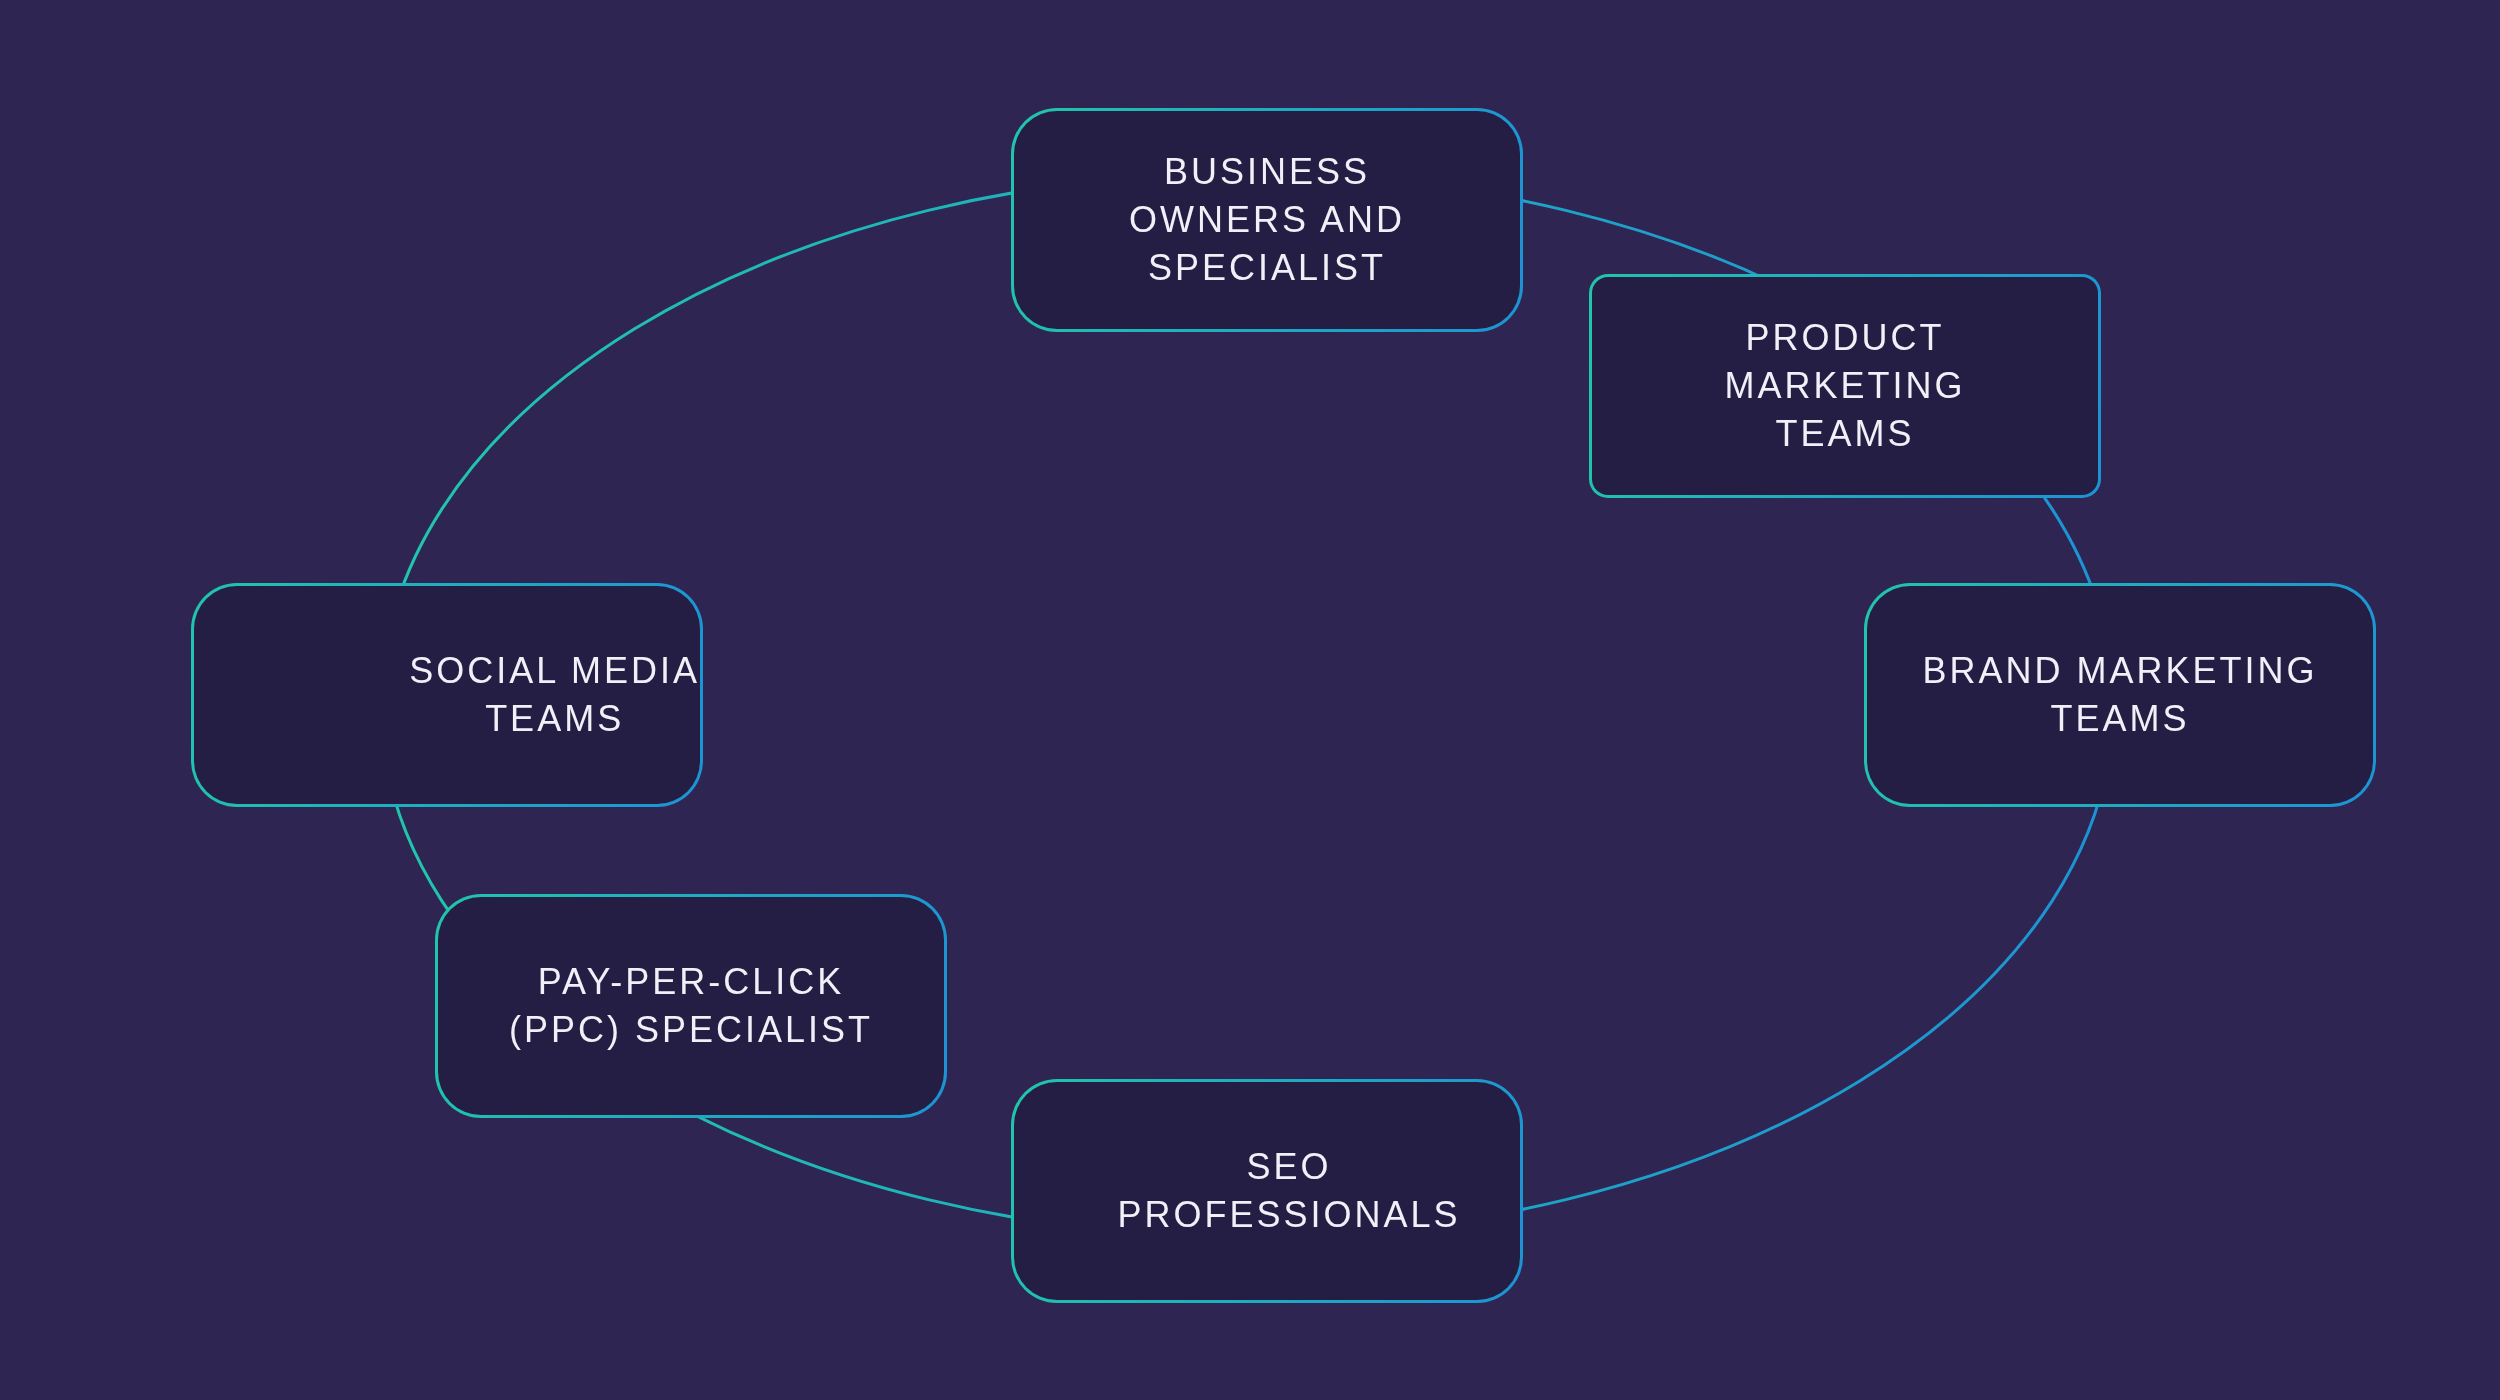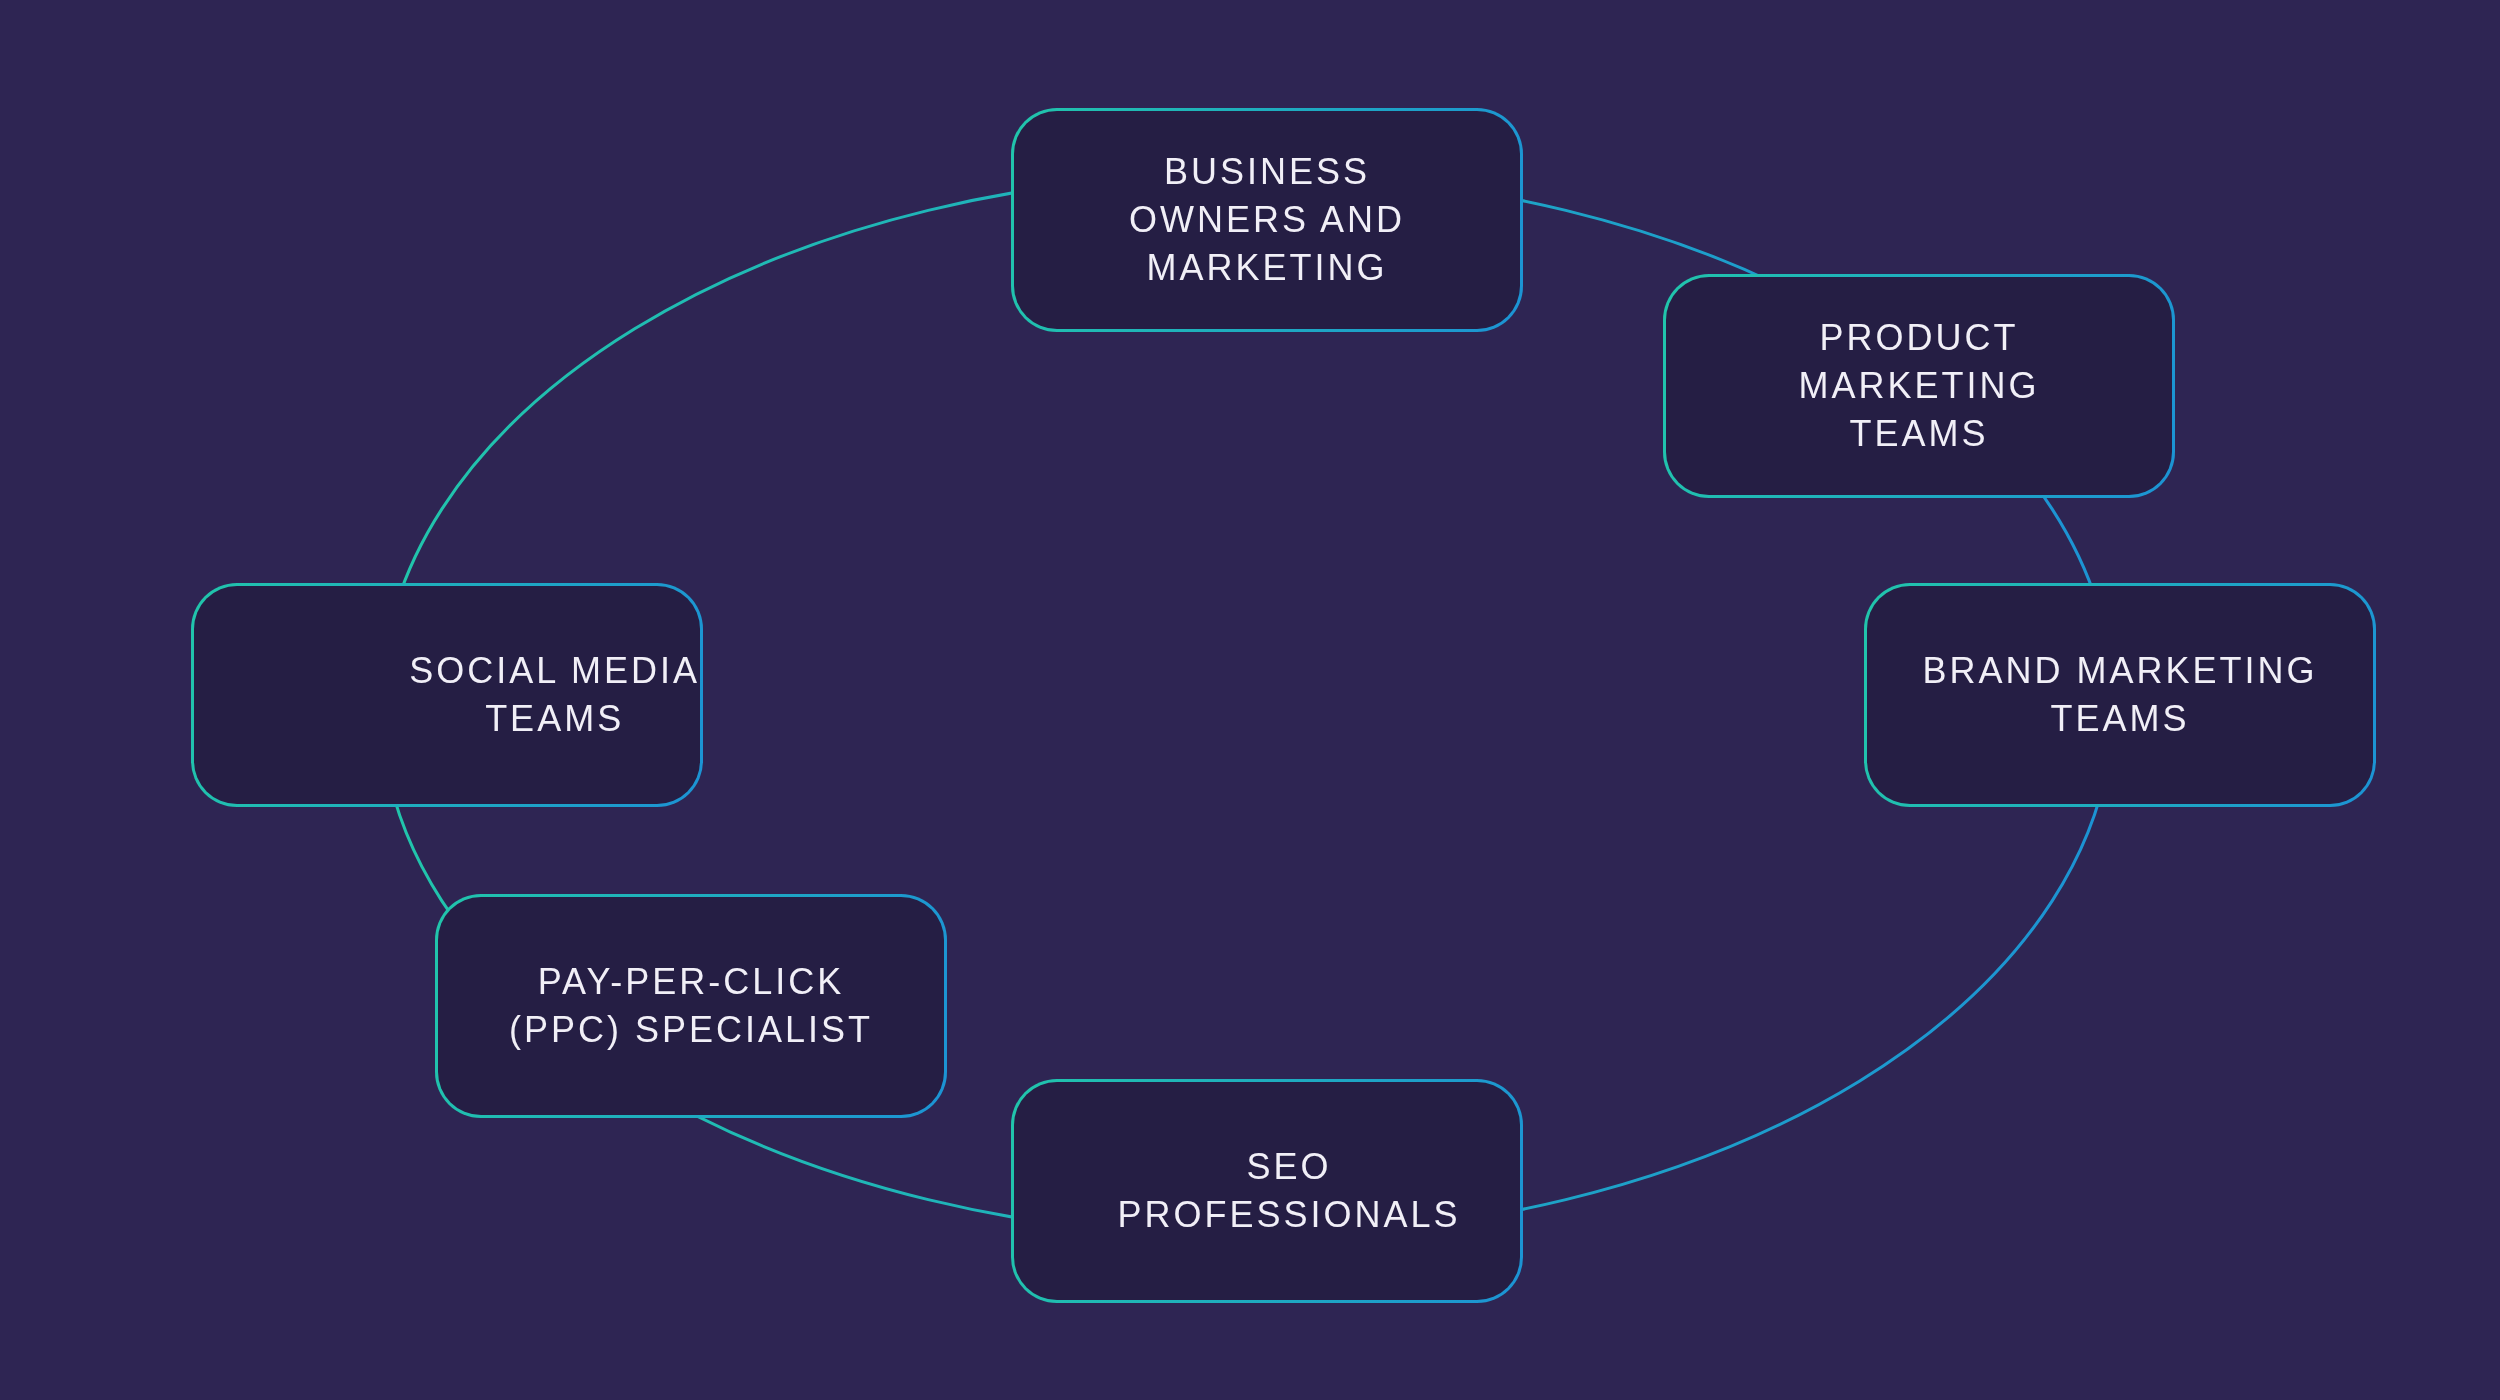--- a/index.html
+++ b/index.html
@@ -46,21 +46,21 @@
     color: var(--text);
     font-size: 36px;
     line-height: 48px;
     font-weight: 400;
     letter-spacing: 3px;
     text-align: center;
     white-space: pre-line;
   }
   
   .pos-business { left: 1011px; top: 108px;  }
-  .pos-product  { left: 1663px; top: 274px;  }
+  .pos-product  { left: 1589px; top: 274px; border-radius: 19px;  }
   .pos-brand    { left: 1864px; top: 583px;  }
   .pos-content  { left: 1607px; top: 894px;  }
   .pos-seo      { left: 1011px; top: 1079px; padding-left: 44px; }
   .pos-ppc      { left: 435px;  top: 894px;  }
   .pos-social   { left: 191px;  top: 583px; justify-content: flex-end;  }
   .pos-sales    { left: 435px;  top: 274px;  }
 </style>
 </head>
 <body>
 
@@ -72,21 +72,21 @@
         <stop offset="0" stop-color="#21c5ab"></stop>
         <stop offset="1" stop-color="#1c93d4"></stop>
       </linearGradient>
     </defs>
     <ellipse cx="1247" cy="705" rx="866" ry="532" fill="none" stroke="url(#lineGrad)" stroke-width="3"></ellipse>
   </svg>
 
   <div class="node pos-business">
     <div class="node-label">BUSINESS
 OWNERS AND
-MARKETING</div>
+SPECIALIST</div>
   </div>
 
   <div class="node pos-product">
     <div class="node-label">PRODUCT
 MARKETING
 TEAMS</div>
   </div>
 
   <div class="node pos-brand">
     <div class="node-label">BRAND MARKETING

